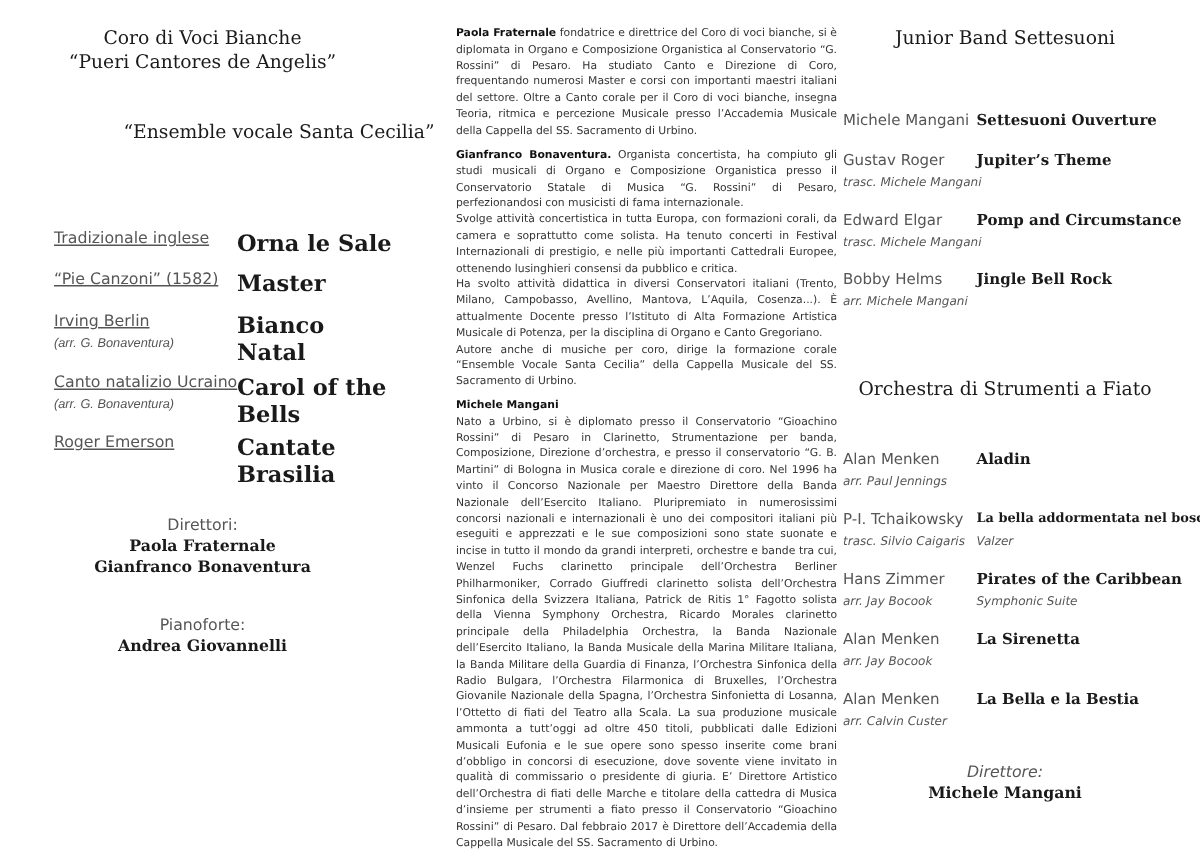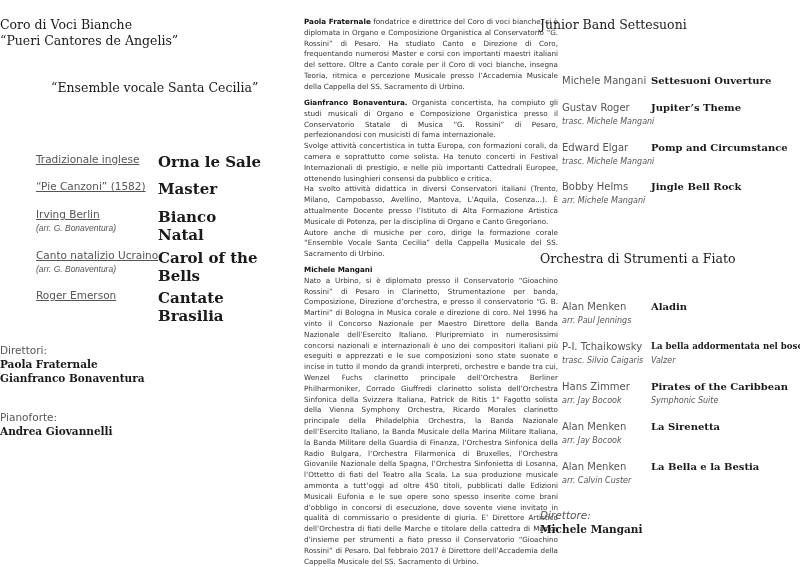--- a/index.html
+++ b/index.html
@@ -6,21 +6,21 @@
     body {
       width: 800px; height: 567px; background: #ffffff; overflow: hidden;
       font-family: "DejaVu Serif", serif; color: #222;
       position: relative;
     }
     .col { position: absolute; top: 0; height: 567px; }
     #col-left { left: 0; width: 270px; }
     #col-mid { left: 270px; width: 270px; }
     #col-right { left: 540px; width: 260px; }
 
-    .center { }
+    .center { text-align: center; }
     .title { font-size: 12.5px; color: #1a1a1a; line-height: 16px; }
 
     
     .prog-row { position: absolute; left: 36px; width: 230px; }
     .prog-row .composer { position: absolute; left: 0; font-size: 10.5px; color: #555; font-family: "DejaVu Sans", sans-serif; text-decoration: underline; }
     .prog-row .arr { position: absolute; left: 0; top: 15px; font-size: 8.5px; color: #555; font-style: italic; font-family: Liberation Sans, sans-serif; }
     .prog-row .piece { position: absolute; left: 122px; font-size: 15px; font-weight: bold; color: #1a1a1a; font-family: "DejaVu Serif", serif; }
 
     .role { font-size: 10.5px; color: #555; line-height: 14px; font-family: "DejaVu Sans", sans-serif; }
     .role.italic { font-style: italic; }

